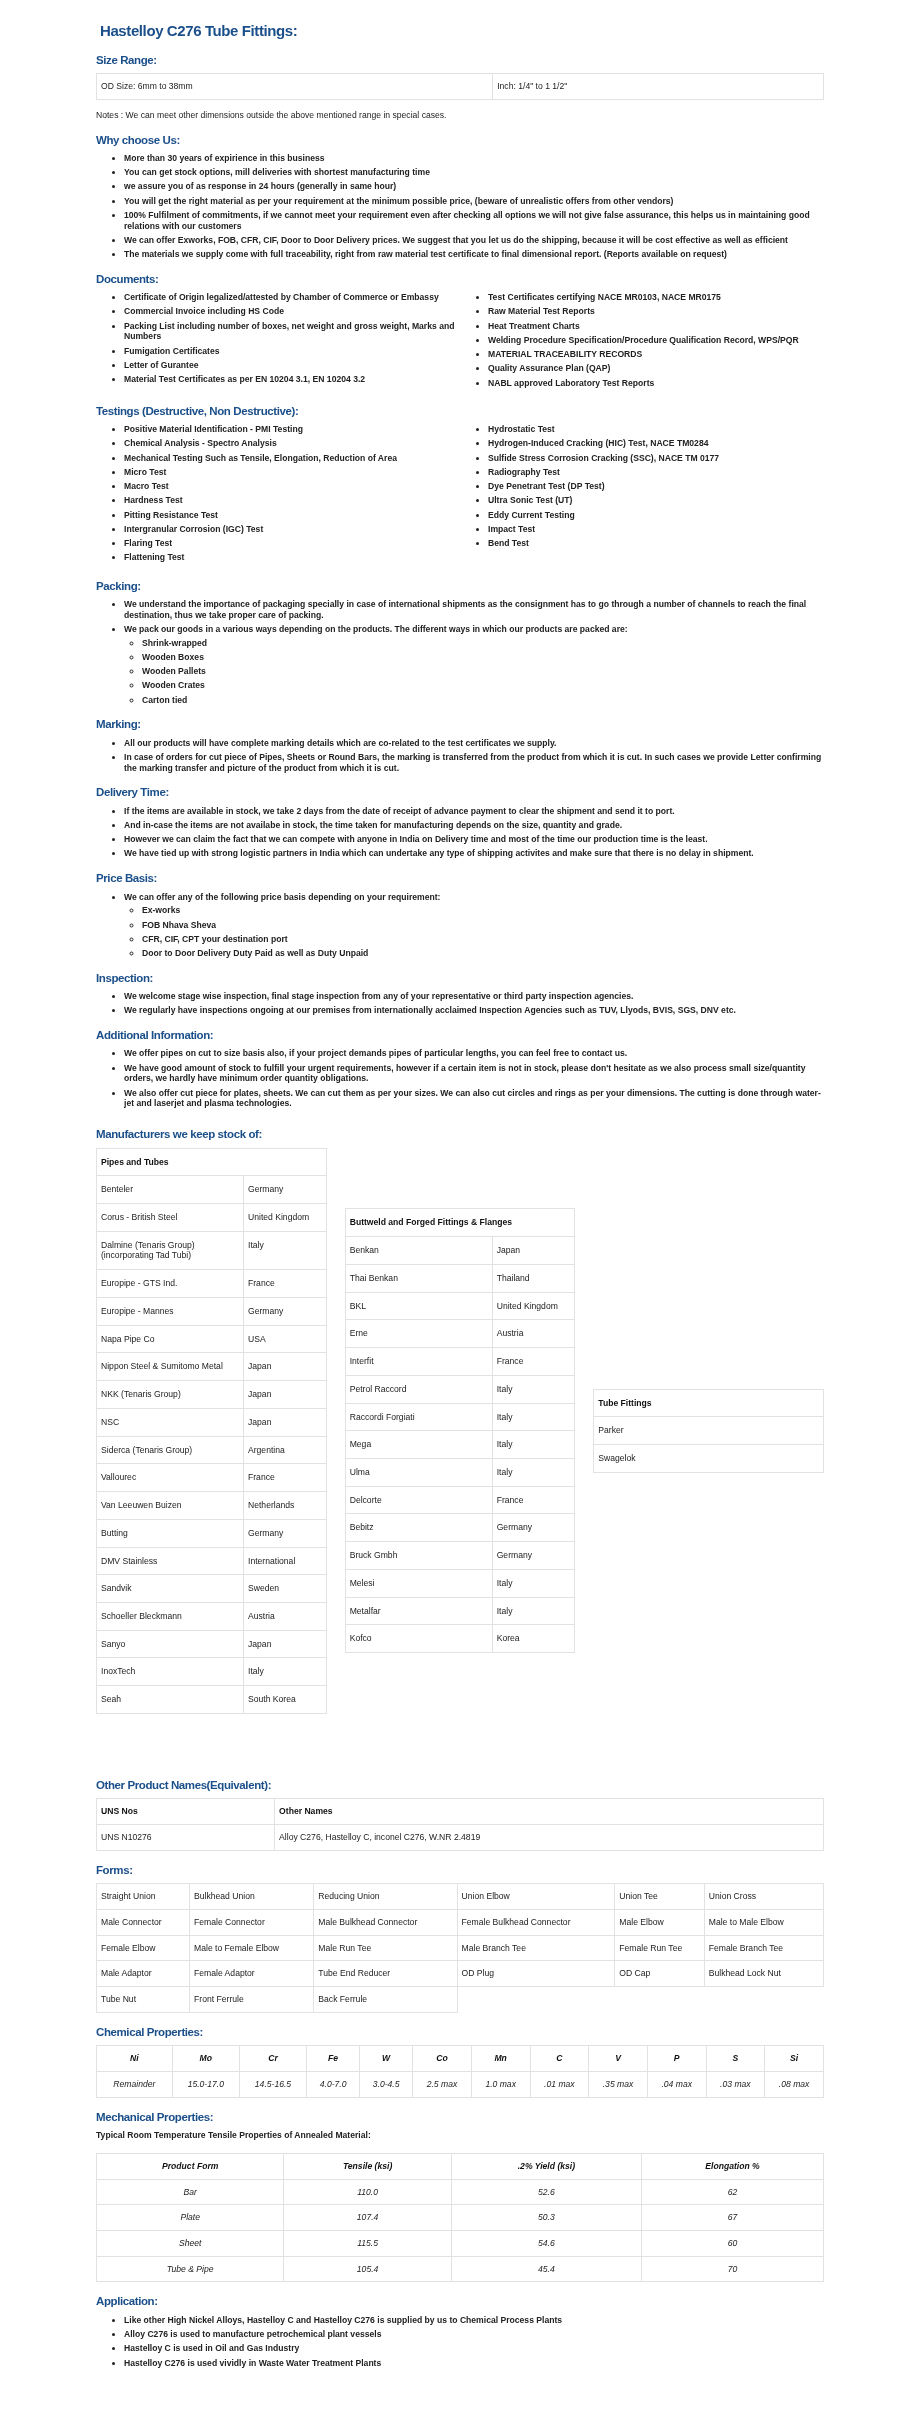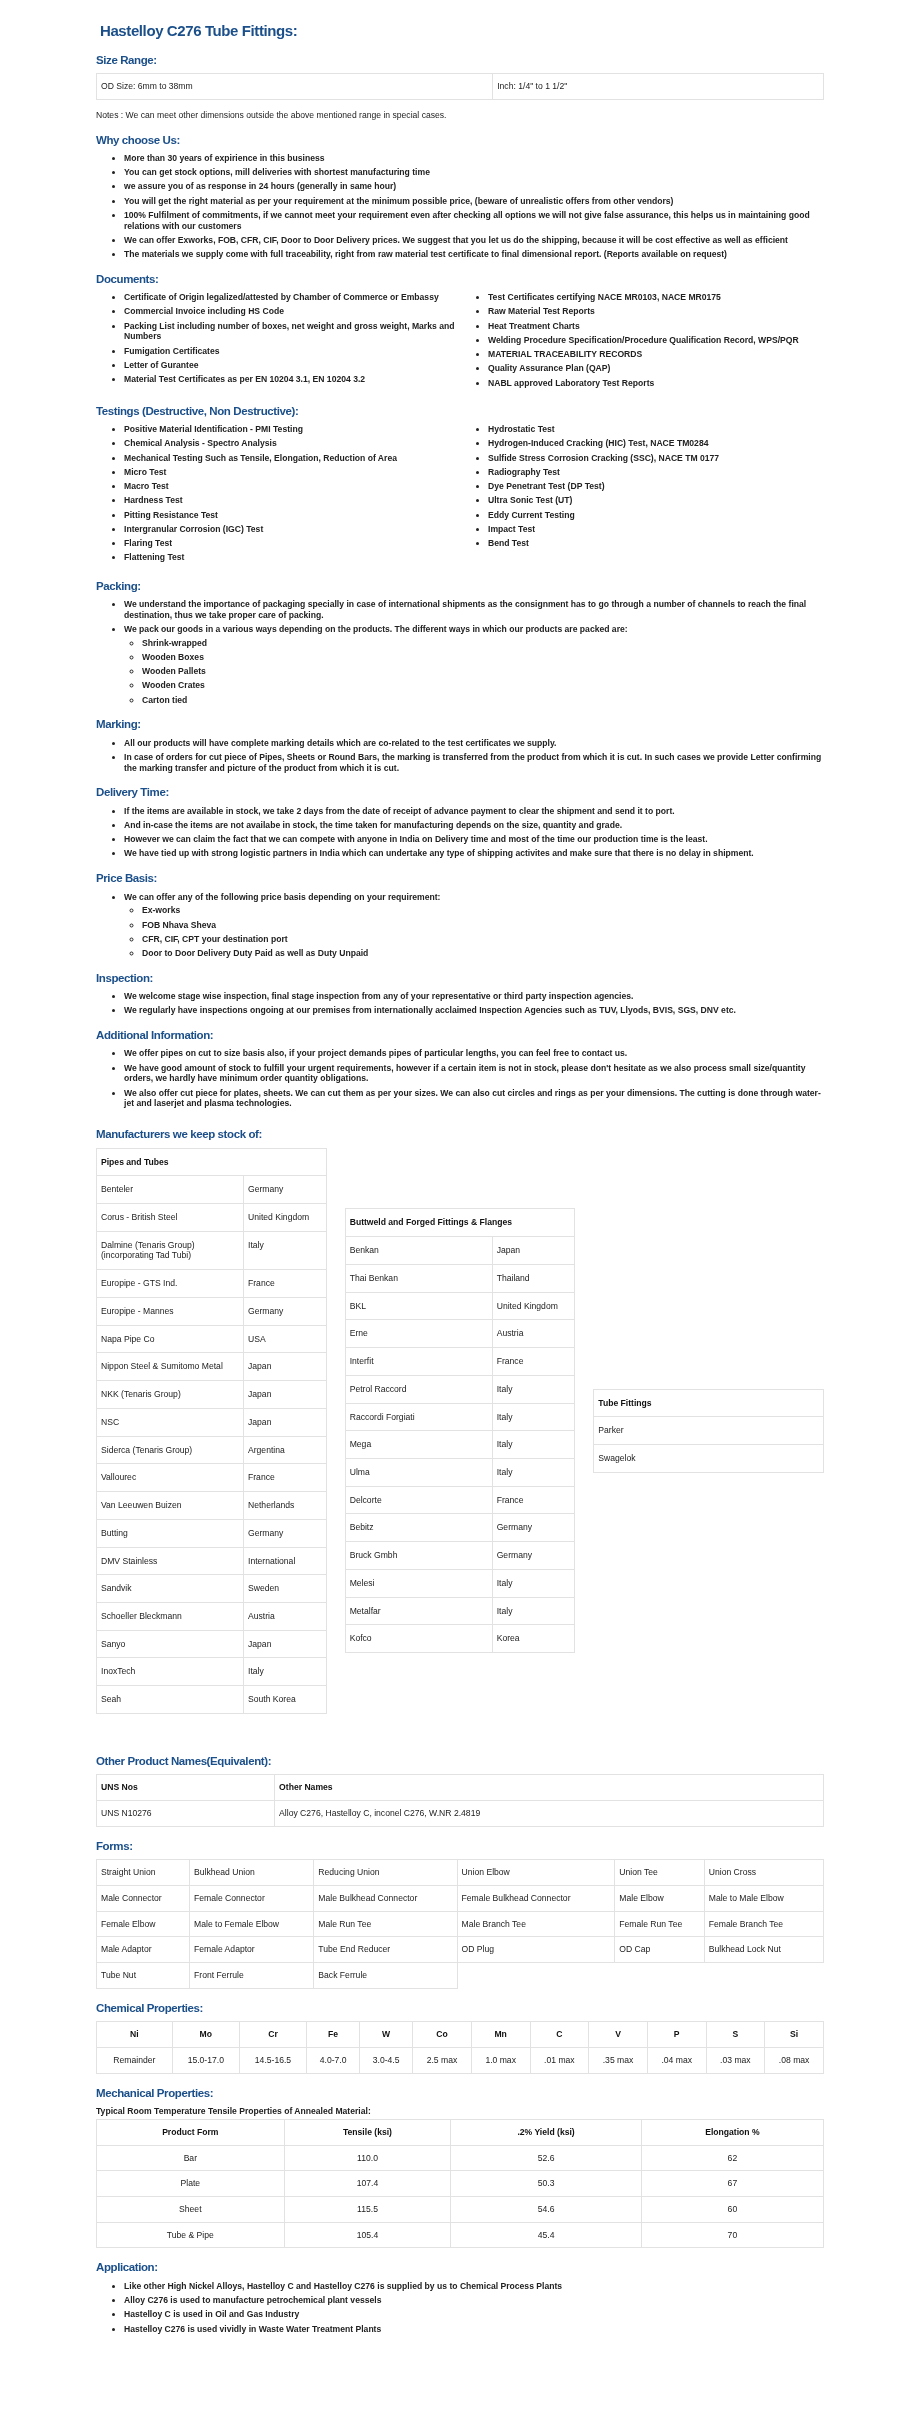--- a/index.html
+++ b/index.html
@@ -34,40 +34,40 @@
     border: 1px solid #e2e2e2;
   }
   table.grid td, table.grid th {
     border: 1px solid #e2e2e2;
     padding: 7px 4px;
     text-align: left;
     vertical-align: top;
     font-weight: normal;
   }
   table.grid th { font-weight: bold; color: #111; }
-  table.center td, table.center th { text-align: center; }
+  table.center td, table.center th { text-align: center; font-style: italic; }
   p.note { margin: 10px 0 0 0; }
   ul.bullets {
     margin: 0; padding-left: 28px; list-style: disc; font-weight: bold;
   }
   ul.bullets li { margin: 0 0 3.5px 0; }
   ul.sub {
     margin: 3px 0 0 0; padding-left: 18px; list-style: circle;
   }
   ul.sub li { margin: 0 0 3.5px 0; }
   .two-col { display: flex; }
   .two-col > ul { flex: 1; }
   .mfg-wrap { display: flex; gap: 18px; align-items: center; }
   .mfg-wrap > table { flex: 1; }
   table.mfg td, table.mfg th { padding: 8px 4px; }
   table.mfg td.country { width: 36%; }
   .forms td { padding: 7px 4px; }
   .chem td, .chem th { padding: 8px 2px; }
   .mech td, .mech th { padding: 8px 4px; }
-  .sub-label { font-weight: bold; margin: 0 0 2px 0; }
+  .sub-label { font-weight: bold; margin: 0 0 12px 0; }
 </style>
 </head>
 <body>
 
 <div class="page">
 
   <h1>Hastelloy C276 Tube Fittings:</h1>
 
 
   <h2>Size Range:</h2>
@@ -361,21 +361,21 @@
           <tr>
             <td>Parker</td>
           </tr>
           <tr>
             <td>Swagelok</td>
           </tr>
         </tbody>
     </table>
   </div>
 
-  <h2 style="margin-top:40px">Other Product Names(Equivalent):</h2>
+  <h2 style="margin-top:64px">Other Product Names(Equivalent):</h2>
   <table class="grid">
     <tbody>
         <tr>
       <th style="width:24.5%">UNS Nos</th>
       <th>Other Names</th>
     </tr>
     <tr>
       <td>UNS N10276</td>
       <td>Alloy C276, Hastelloy C, inconel C276, W.NR 2.4819</td>
     </tr>

